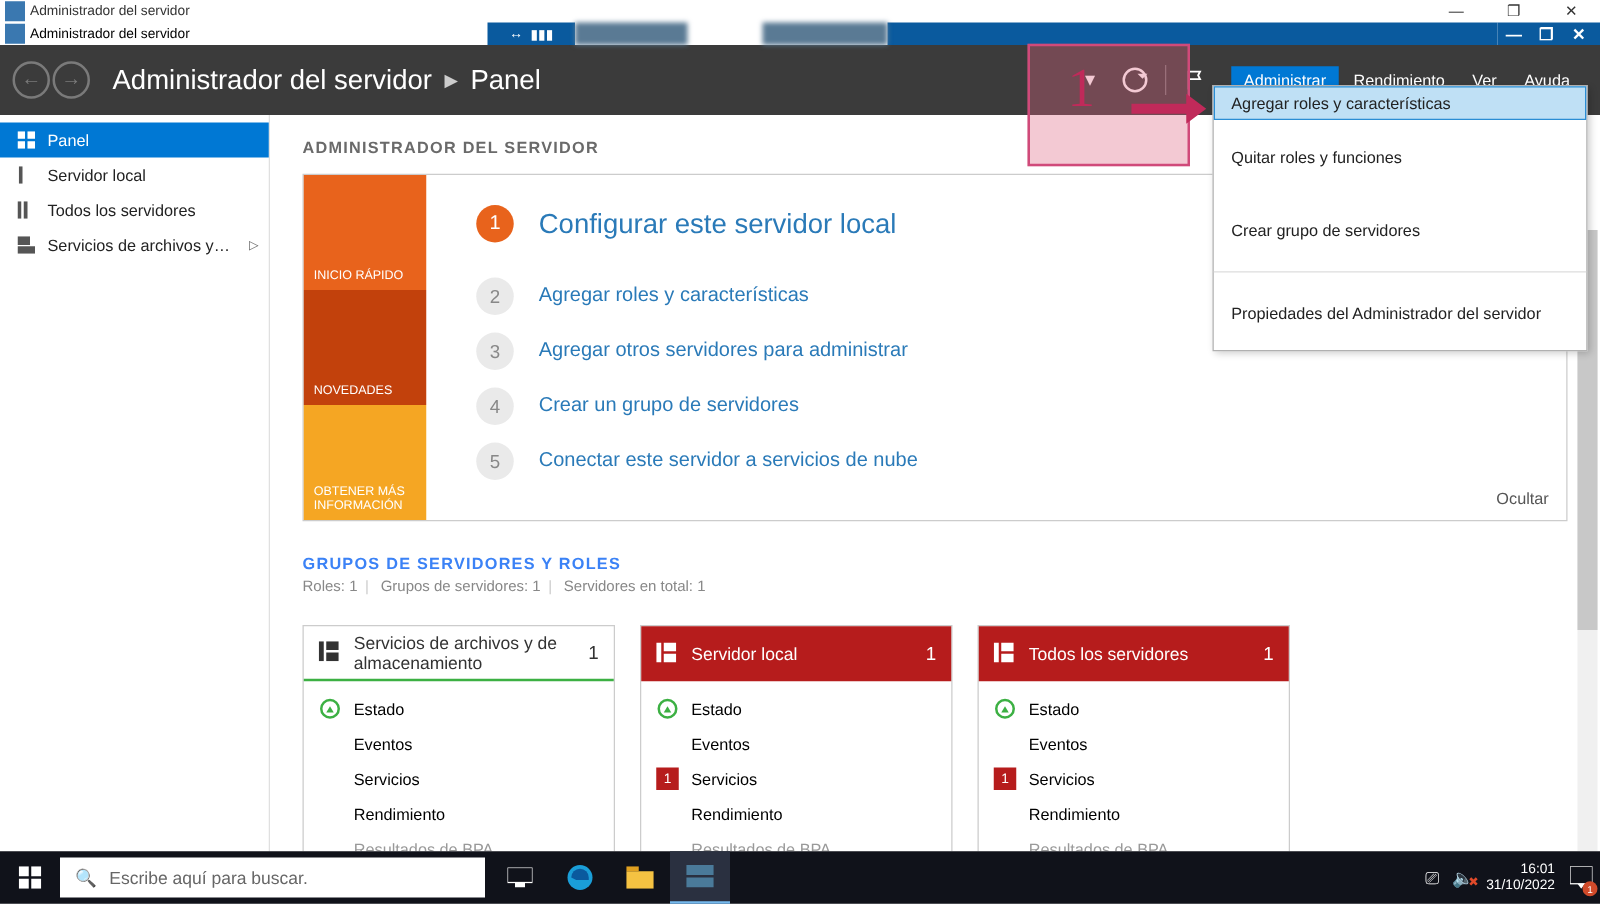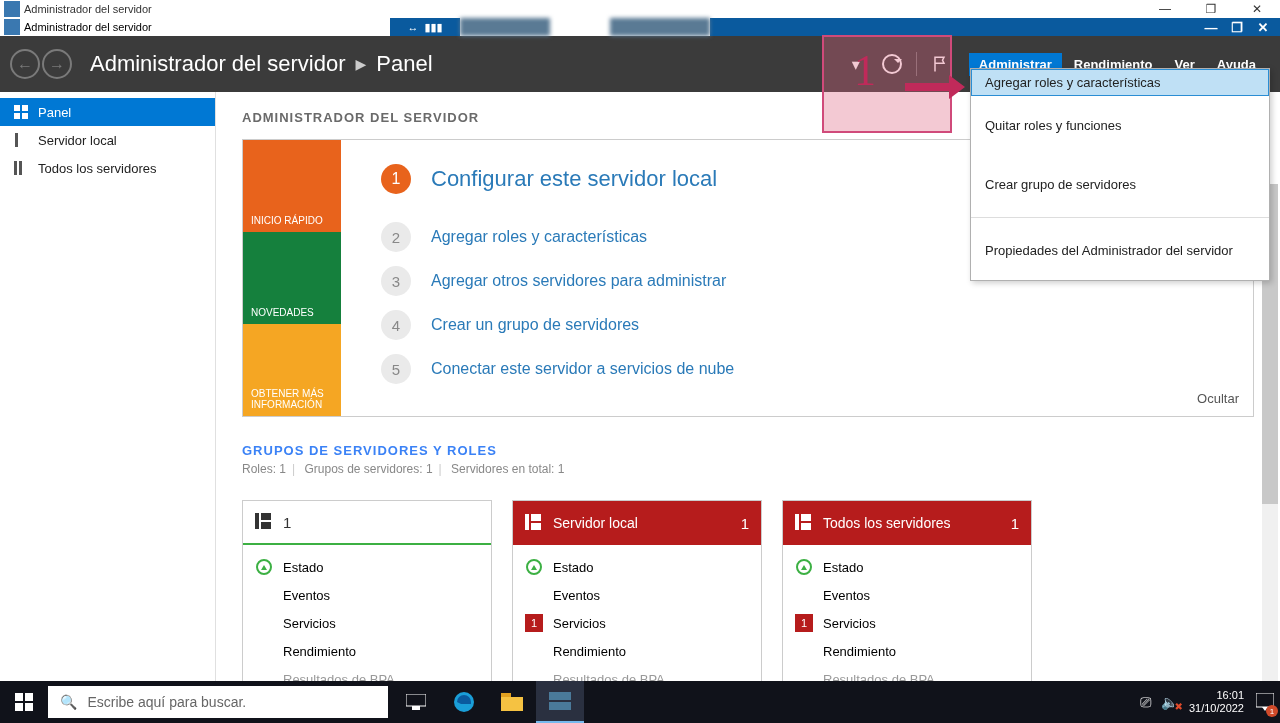--- a/index.html
+++ b/index.html
@@ -27,21 +27,21 @@
 .nav-circle { width: 30px; height: 30px; border: 2px solid #7a7a7a; border-radius: 50%; display: flex; align-items: center; justify-content: center; color: #7a7a7a; font-size: 16px; }
 .breadcrumb { font-size: 22px; font-weight: 300; color: #fff; display: flex; align-items: center; gap: 10px; }
 .breadcrumb .sep { font-size: 14px; color: #ccc; }
 .header .spacer { flex: 1; }
 .hdr-icon { width: 24px; height: 24px; display: flex; align-items: center; justify-content: center; color: #fff; font-size: 16px; margin: 0 6px; }
 .refresh-ico { width: 20px; height: 20px; border: 2px solid #fff; border-radius: 50%; position: relative; }
 .refresh-ico::after { content: ''; position: absolute; right: -2px; top: 3px; border: 4px solid transparent; border-top-color: #fff; }
 .hdr-divider { width: 1px; height: 24px; background: #777; margin: 0 6px; }
 .flag-ico svg { width: 18px; height: 18px; }
 .hdr-menu { display: flex; gap: 2px; margin-right: 14px; margin-left: 10px; }
-.hdr-menu-item { padding: 4px 10px; font-size: 13px; color: #fff; font-weight: bold; }
+.hdr-menu-item { padding: 4px 10px; font-size: 13px; color: #fff; }
 .hdr-menu-item.selected { background: #0078d4; }
 
 
 .dropdown { position: absolute; top: 68px; right: 10px; width: 300px; background: #fff; border: 1px solid #b0b0b0; box-shadow: 2px 2px 6px rgba(0,0,0,.2); z-index: 50; }
 .dropdown .item { padding: 22px 14px; font-size: 13px; color: #222; }
 .dropdown .item.hl { background: #bfe0f5; border: 1px solid #2a8dd4; padding: 5px 13px; }
 .dropdown .sep { height: 1px; background: #ddd; margin: 3px 0; }
 
 
 .annot { position: absolute; top: 35px; left: 822px; width: 130px; height: 98px; background: rgba(220,100,130,.35); border: 2px solid #d04a7a; z-index: 40; }
@@ -59,21 +59,21 @@
 .sb-item .chev { margin-left: auto; margin-right: 8px; font-size: 10px; color: #666; }
 
 
 .main { flex: 1; background: #fff; padding: 18px 26px 0 26px; overflow: hidden; position: relative; }
 .page-title { font-size: 13px; letter-spacing: 1px; color: #6a6a6a; font-weight: 600; margin-bottom: 14px; }
 
 .welcome-box { border: 1px solid #ccc; display: flex; height: 278px; margin-bottom: 26px; }
 .wb-tabs { width: 98px; display: flex; flex-direction: column; }
 .wb-tab { flex: 1; padding: 8px 6px 6px 8px; font-size: 10px; color: #fff; display: flex; align-items: flex-end; }
 .wb-tab.t1 { background: #e8631c; }
-.wb-tab.t2 { background: #15803d; text-align: center; }
+.wb-tab.t2 { background: #c2410c; text-align: center; }
 .wb-tab.t3 { background: #f5a623; }
 .wb-content { flex: 1; padding: 24px 20px 10px 40px; position: relative; }
 .step { display: flex; align-items: center; gap: 20px; margin-bottom: 14px; }
 .step-num { width: 30px; height: 30px; border-radius: 50%; display: flex; align-items: center; justify-content: center; font-size: 16px; }
 .step.primary .step-num { background: #e8631c; color: #fff; }
 .step.primary .step-text { font-size: 22px; color: #2a7ab8; font-weight: 300; }
 .step.secondary .step-num { background: #eaeaea; color: #888; font-size: 15px; }
 .step.secondary .step-text { font-size: 16px; color: #2a7ab8; font-weight: 300; }
 .hide-link { position: absolute; right: 14px; bottom: 10px; font-size: 13px; color: #555; }
 
@@ -210,20 +210,30 @@
     </div>
     <div class="sb-item">
       <span class="sb-ico">
           <svg width="14" height="14">
             <rect width="3" height="14" fill="#555"></rect>
             <rect x="5" width="3" height="14" fill="#555"></rect>
           </svg>
         </span>
       <span>Todos los servidores</span>
     </div>
+    <div class="sb-item">
+      <span class="sb-ico">
+          <svg width="14" height="14">
+            <rect width="10" height="7" fill="#555"></rect>
+            <rect y="8" width="14" height="6" fill="#555"></rect>
+          </svg>
+        </span>
+      <span>Servicios de archivos y…</span>
+      <span class="chev">▷</span>
+    </div>
   </div>
 
   <div class="main">
     <div class="page-title">ADMINISTRADOR DEL SERVIDOR</div>
 
     <div class="welcome-box">
       <div class="wb-tabs">
         <div class="wb-tab t1">INICIO RÁPIDO</div>
         <div class="wb-tab t2">NOVEDADES</div>
         <div class="wb-tab t3">OBTENER MÁS INFORMACIÓN</div>
@@ -264,20 +274,21 @@
     <div class="tiles" id="tiles-container">
         <div class="tile">
           <div class="tile-head dark">
             <span class="t-ico">
               <svg width="16" height="16">
                 <rect width="4" height="16" fill="currentColor"></rect>
                 <rect x="6" width="10" height="7" fill="currentColor"></rect>
                 <rect x="6" y="9" width="10" height="7" fill="currentColor"></rect>
               </svg>
             </span>
+    <span class="t-title">Servicios de archivos y de almacenamiento</span>
     <span class="t-count">1</span>
           </div>
           <div class="tile-body">
             <div class="tile-row">
               <span class="r-ico">
                 <span class="up"></span>
               </span>
               <span>Estado</span>
             </div>
             <div class="tile-row">

